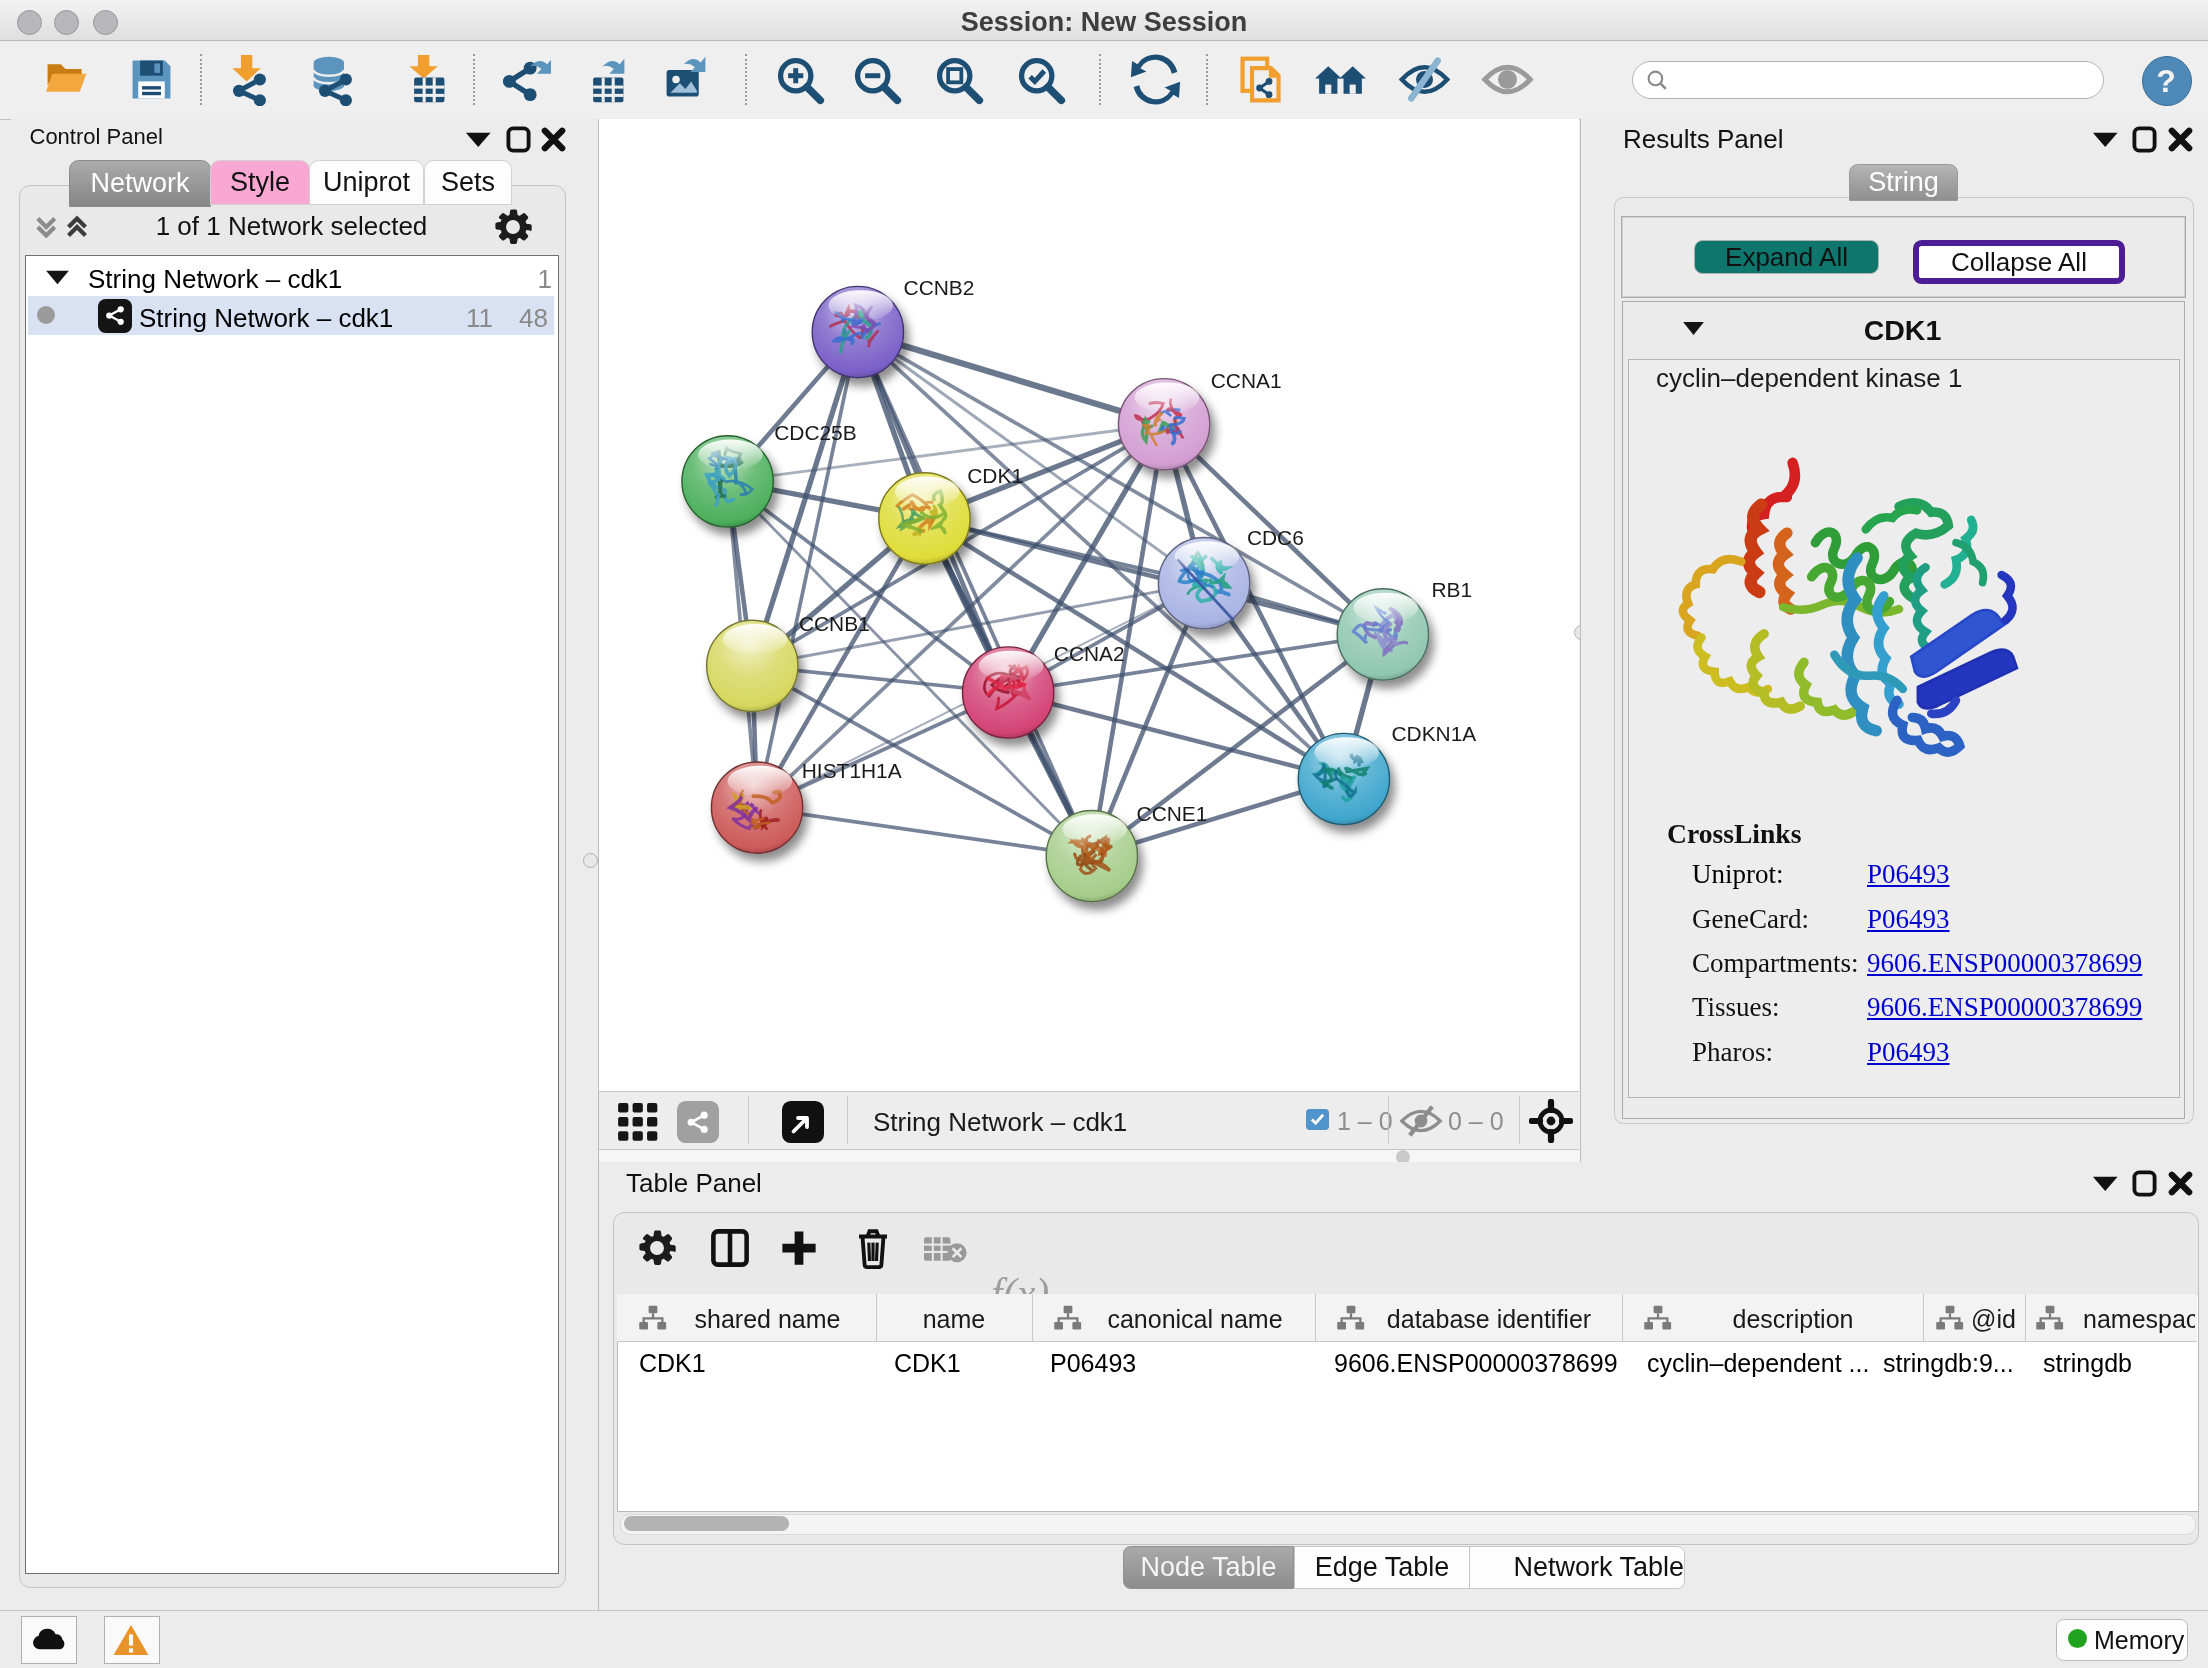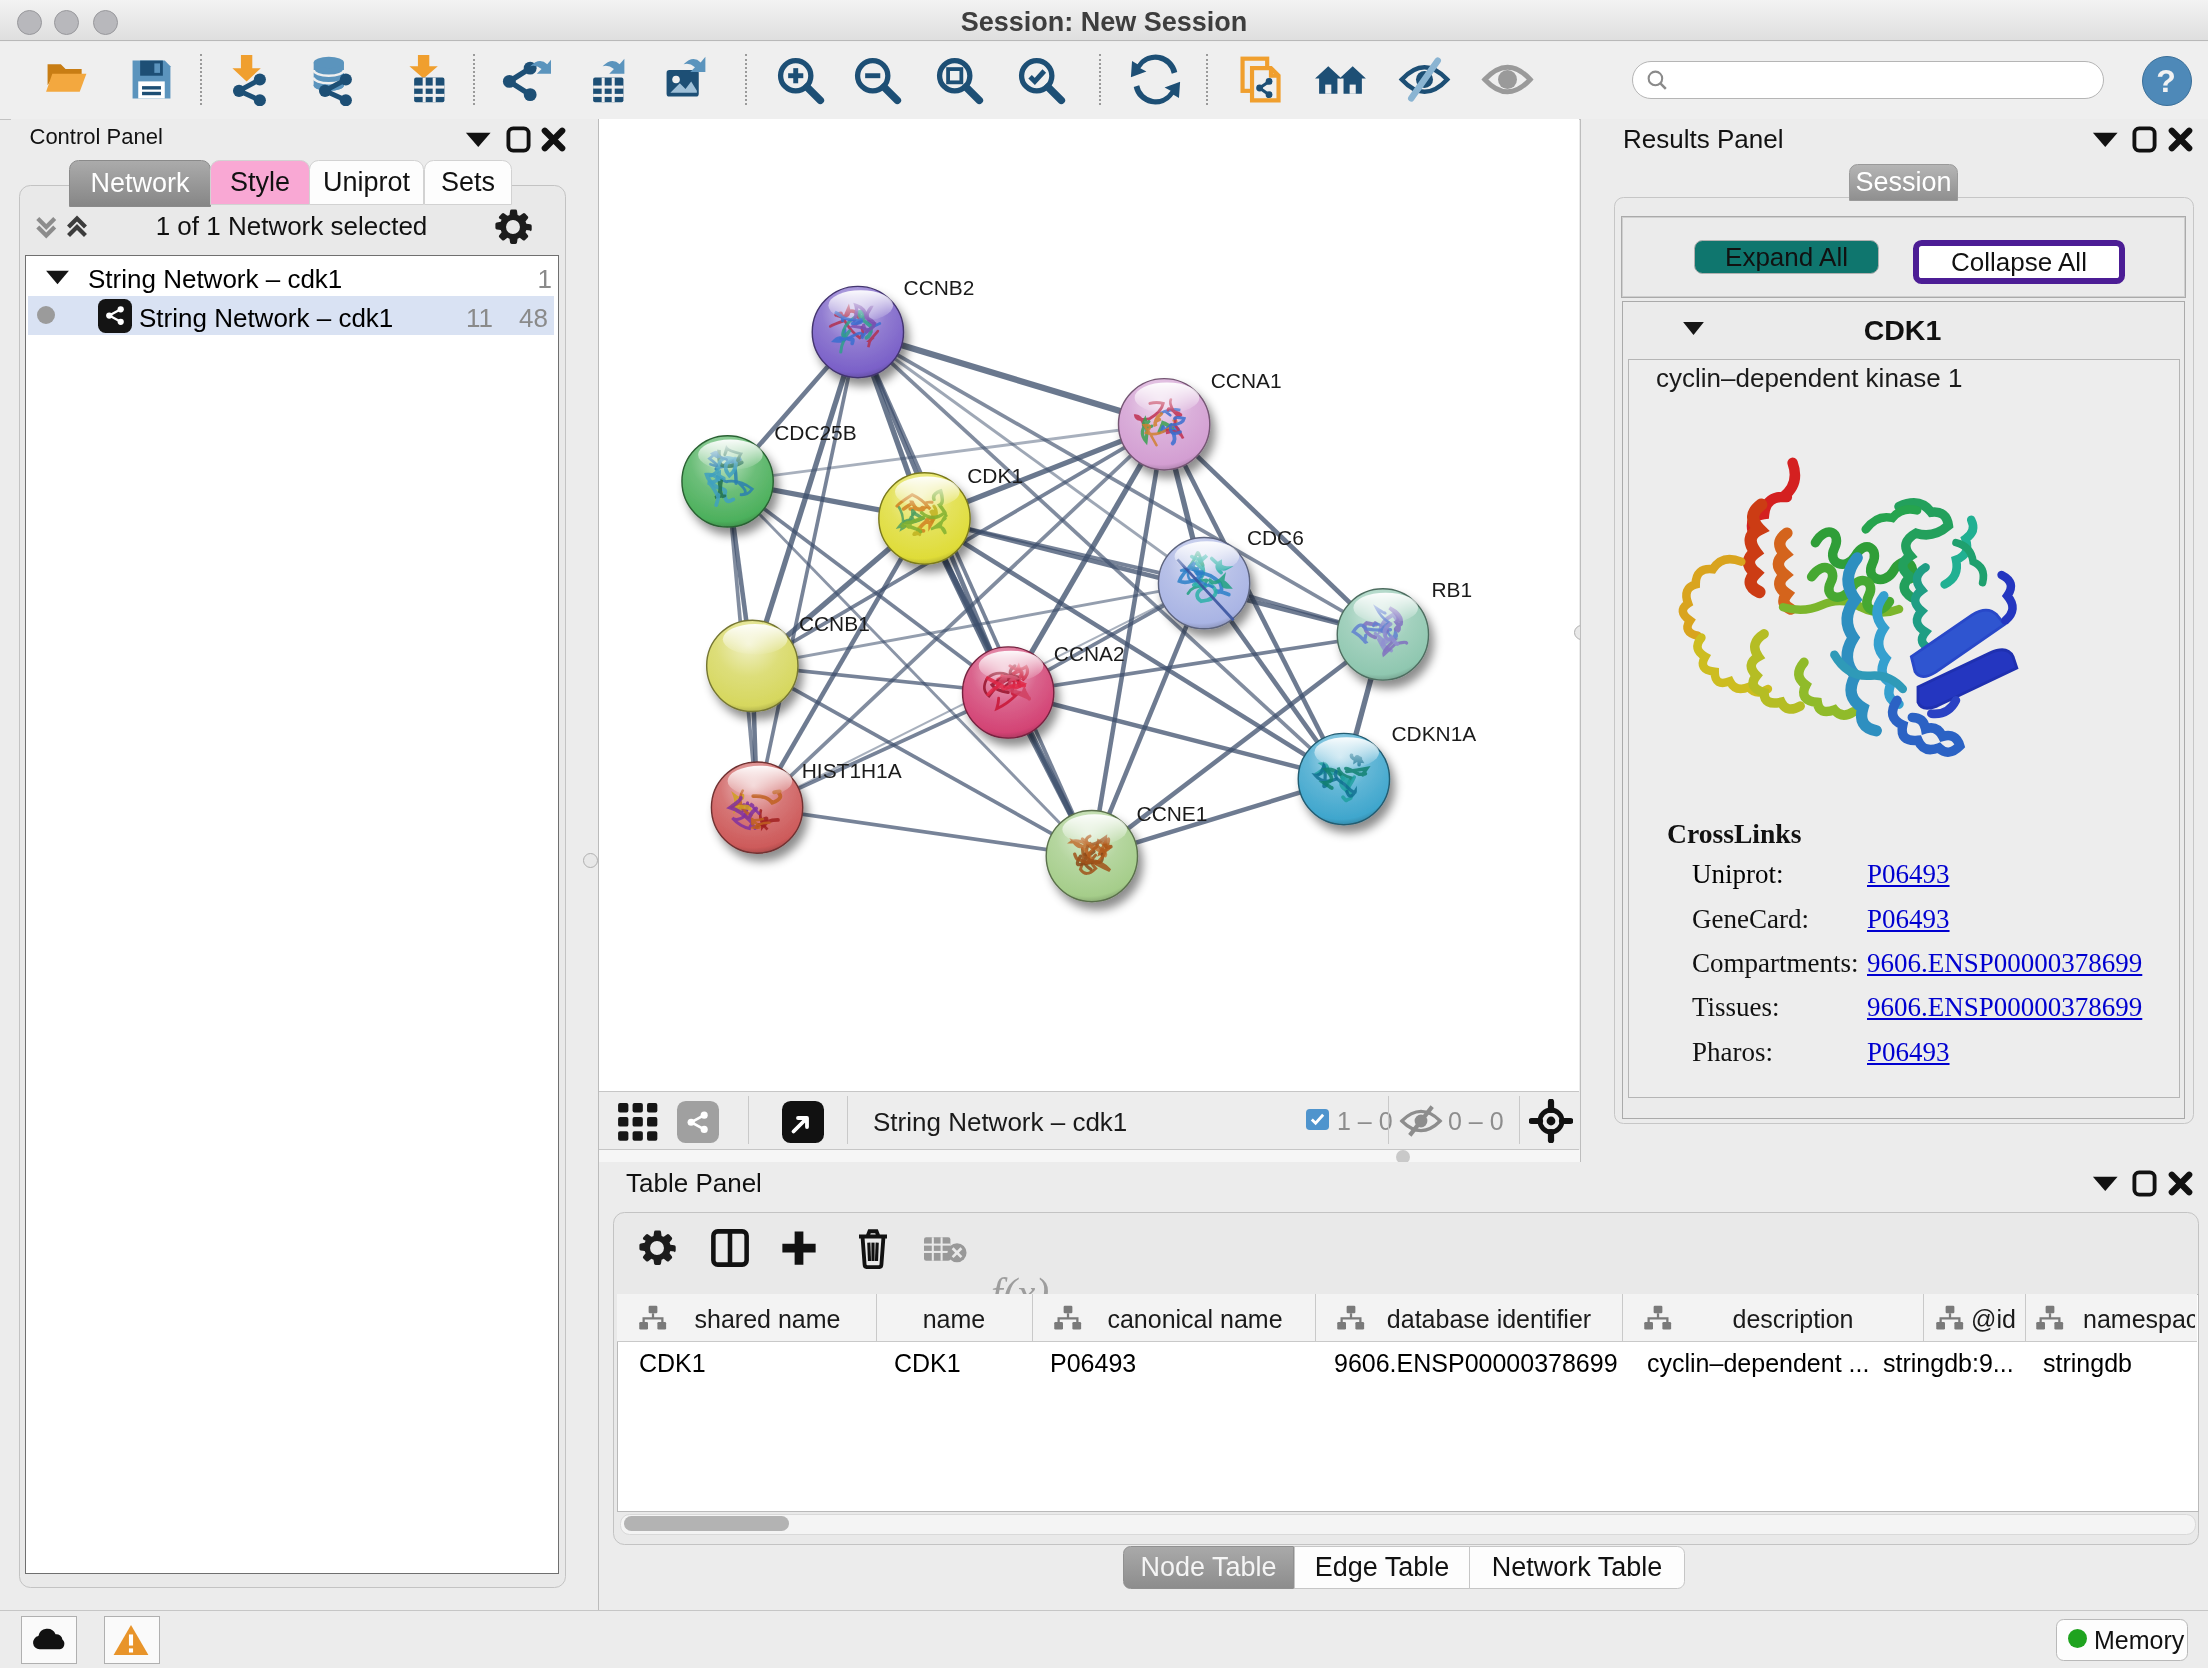--- a/index.html
+++ b/index.html
@@ -538,21 +538,21 @@
     <path d="M2 4 h26 l-13 15 Z" fill="#111"></path>
   </svg>
 <svg class="abs" style="left:2132px;top:126px;" width="25" height="27" viewBox="0 0 26 28">
     <rect x="2.5" y="2.5" width="21" height="23" rx="5" fill="none" stroke="#111" stroke-width="4"></rect>
   </svg>
 <svg class="abs" style="left:2167px;top:126px;" width="27" height="27" viewBox="0 0 28 28">
     <path d="M5 5 L23 23 M23 5 L5 23" stroke="#111" stroke-width="6.5" stroke-linecap="round"></path>
   </svg>
 
 <div class="abs" style="left:1614px;top:197px;width:578px;height:925px;background:#ebebeb;border:1px solid #c6c6c6;border-radius:9.5px;"></div>
-<div class="abs tt" style="left:1849px;top:164px;width:107px;height:35px;background:linear-gradient(#b5b5b5,#8f8f8f);border:1px solid #9a9a9a;border-radius:8.6px 8.6px 0 0;color:#fff;font-size:27px;text-align:center;line-height:35px;">Session</div>
+<div class="abs tt" style="left:1849px;top:164px;width:107px;height:35px;background:linear-gradient(#b5b5b5,#8f8f8f);border:1px solid #9a9a9a;border-radius:8.6px 8.6px 0 0;color:#fff;font-size:27px;text-align:center;line-height:35px;">String</div>
 <div class="abs" style="left:1622px;top:217px;width:561px;height:78px;background:#ebebeb;border:1.9px solid #cfcfcf;outline:1px solid #aaa;"></div>
 <div class="abs tt" style="left:1694px;top:240px;width:183px;height:32px;background:#0f766e;border:1px solid #b0b0b0;border-radius:8.6px;font-size:26px;color:#111;text-align:center;line-height:32px;">Expand All</div>
 <div class="abs tt" style="left:1913px;top:240px;width:200px;height:32px;background:#fff;border:6px solid #4c1d95;border-radius:8.6px;font-size:26px;color:#111;text-align:center;line-height:32px;">Collapse All</div>
 <div class="abs" style="left:1622px;top:301px;width:561px;height:816px;background:#ebebeb;border:1px solid #aaa;"></div>
 <svg class="abs" style="left:1682px;top:320px;" width="23" height="17" viewBox="0 0 24 18">
  <path d="M1 2 h22 l-11 14 Z" fill="#151515"></path>
   </svg>
 <div class="abs tt" style="left:1622px;top:314px;width:561px;text-align:center;font-size:28.5px;font-weight:bold;color:#111;">CDK1</div>
 <div class="abs" style="left:1628px;top:359px;width:550px;height:737px;background:#ededed;border:1px solid #b5b5b5;"></div>
 <div class="abs tt" style="left:1656px;top:363px;font-size:26px;color:#1a1a1a;">cyclin–dependent kinase 1</div>
@@ -715,21 +715,21 @@
 <div class="abs tt" style="left:1050px;top:1349px;font-size:25px;color:#000;">P06493</div>
 <div class="abs tt" style="left:1334px;top:1349px;font-size:25px;color:#000;">9606.ENSP00000378699</div>
 <div class="abs tt" style="left:1647px;top:1349px;font-size:25px;color:#000;">cyclin–dependent ...</div>
 <div class="abs tt" style="left:1883px;top:1349px;font-size:25px;color:#000;">stringdb:9...</div>
 <div class="abs tt" style="left:2043px;top:1349px;font-size:25px;color:#000;">stringdb</div>
 
 <div class="abs" style="left:620px;top:1514px;width:1574px;height:19px;background:#f4f4f4;border:1px solid #d9d9d9;border-radius:9.5px;"></div>
 <div class="abs" style="left:624px;top:1516px;width:165px;height:15px;background:#b3b3b3;border-radius:7.6px;"></div>
 <div class="abs tt" style="left:1123px;top:1546px;width:169px;height:41px;background:linear-gradient(#a9a9a9,#8d8d8d);border:1px solid #909090;border-radius:7.6px 0 0 7.6px;color:#f5f5f5;font-size:27px;text-align:center;line-height:41px;">Node Table</div>
 <div class="abs tt" style="left:1294px;top:1546px;width:174px;height:41px;background:#fdfdfd;border:1px solid #c6c6c6;color:#111;font-size:27px;text-align:center;line-height:41px;">Edge Table</div>
-<div class="abs tt" style="left:1469px;top:1546px;width:214px;height:41px;background:#fdfdfd;border:1px solid #c6c6c6;border-radius:0 7.6px 7.6px 0;color:#111;font-size:27px;text-align:center;line-height:41px;">Network Table</div>
+<div class="abs tt" style="left:1469px;top:1546px;width:214px;height:41px;background:#fdfdfd;border:1px solid #c6c6c6;border-radius:0 7.6px 7.6px 0;color:#111;font-size:27px;text-align:right;line-height:41px;">Network Table</div>
 
 <div class="abs" style="left:0;top:1610px;width:2208px;height:58px;background:#ececec;border-top:1.9px solid #c6c6c6;"></div>
 <div class="abs" style="left:21px;top:1616px;width:54px;height:46px;background:#fafafa;border:1.9px solid #b0b0b0;"></div>
 <svg class="abs" style="left:30px;top:1626px;" width="36" height="26" viewBox="0 0 30 21">
  <path d="M8 19 a5.5 5.5 0 0 1 -1 -10.9 a7.5 7.5 0 0 1 14.3 -1.6 a5 5 0 0 1 5.7 4.5 a4.6 4.6 0 0 1 -2 8 Z" fill="#111"></path>
   </svg>
 <div class="abs" style="left:104px;top:1616px;width:54px;height:46px;background:#fafafa;border:1.9px solid #b0b0b0;"></div>
 <svg class="abs" style="left:112px;top:1623px;" width="38" height="34" viewBox="0 0 24 21">
  <path d="M12 1 L23 20 H1 Z" fill="#e8942a"></path>
  <rect x="10.7" y="7" width="2.6" height="7" fill="#fff"></rect>

